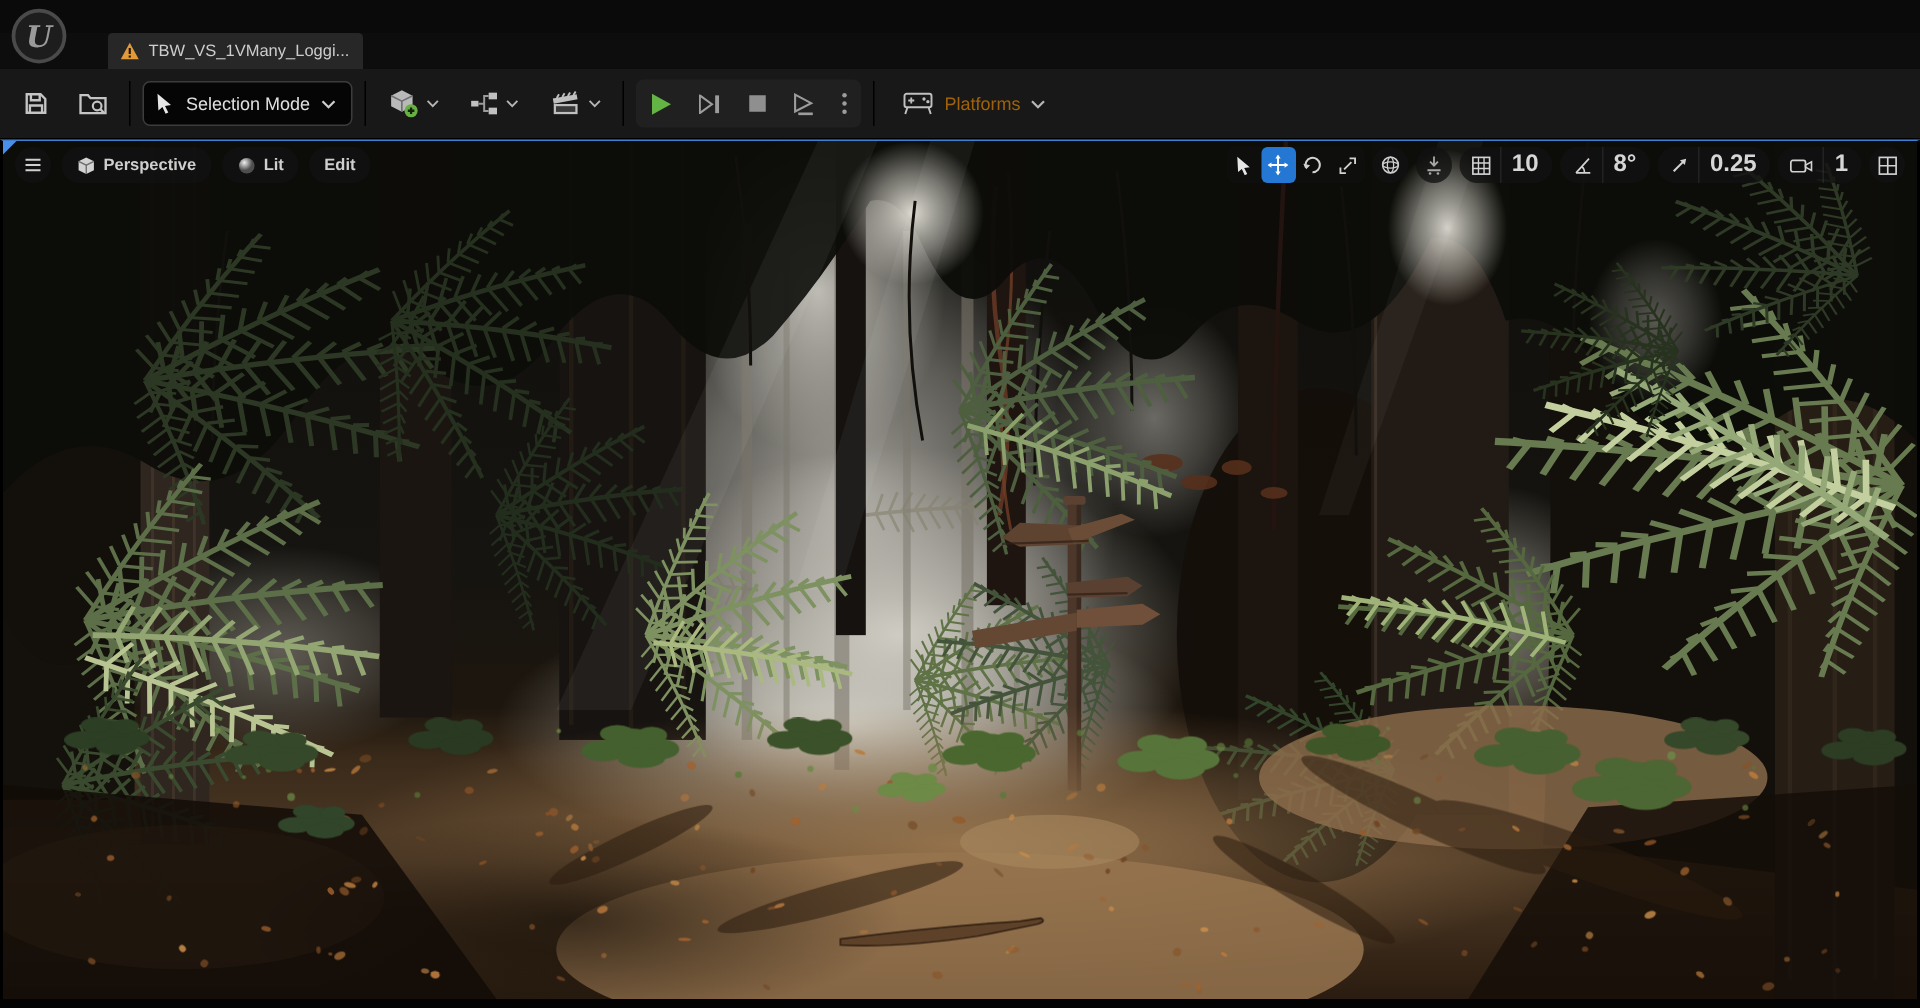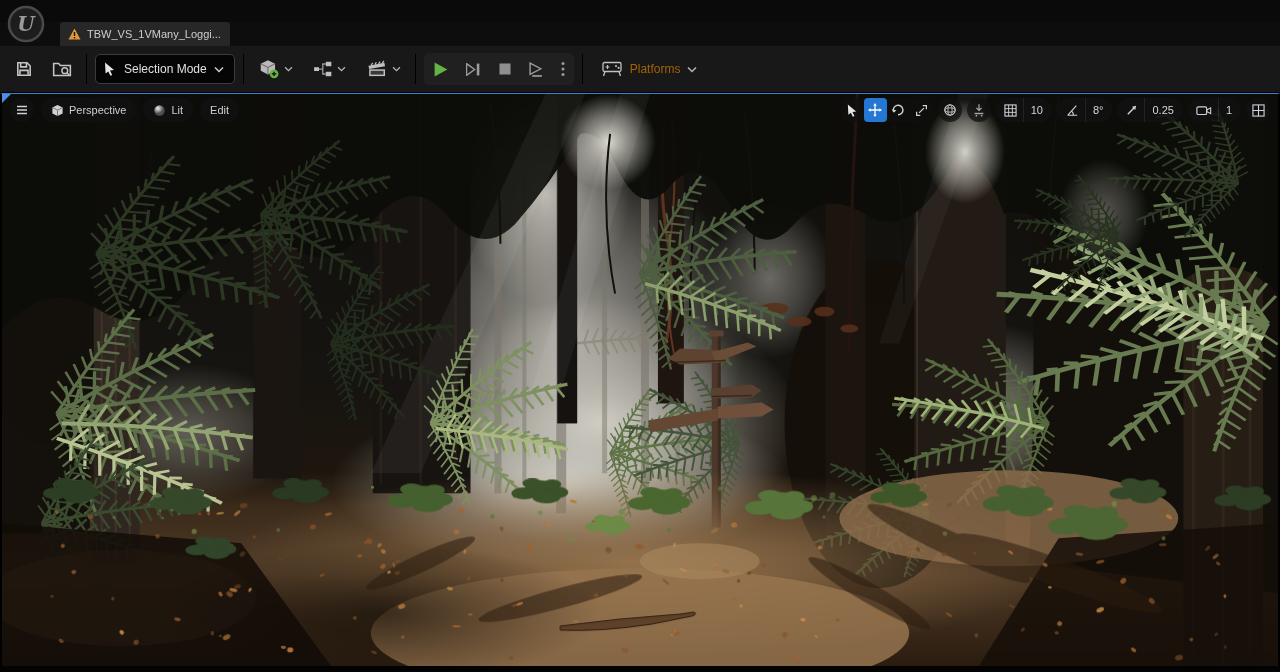--- a/index.html
+++ b/index.html
@@ -8,21 +8,21 @@
   .app { position:relative; width:1280px; height:672px; background:#0a0a0a; }
 
   
   .titlebar { position:relative; height:22px; background:#0a0a0a; }
   .logo { position:absolute; top:4px; left:6px; width:40px; height:40px; z-index:5; }
   .menus { position:absolute; left:56px; top:0; height:22px; display:flex; align-items:center; }
   .menu-item { color:#cfcfcf; font-size:12px; padding:0 12px; line-height:22px; cursor:default; }
 
   
   .tabrow { position:relative; height:24px; background:#0d0d0d; }
-  .tab { position:absolute; left:60px; top:0; width:170px; height:24px; background:#272727;
+  .tab { position:absolute; left:72px; top:0; width:170px; height:24px; background:#272727;
     border-radius:3px 3px 0 0; display:flex; align-items:center; gap:6px; padding:0 8px; }
   .tab-label { color:#cdcdcd; font-size:11px; white-space:nowrap; overflow:hidden; }
 
   
   .toolbar { position:relative; height:47px; background:#181818; border-bottom:1px solid #000;
     display:flex; align-items:center; }
   .tb-btn { display:flex; align-items:center; justify-content:center; height:32px; min-width:32px;
     border-radius:4px; cursor:default; }
   .tb-sep { width:1px; height:30px; background:#000; margin:0 8px; }
   .sel-mode { display:flex; align-items:center; gap:7px; height:30px; padding:0 10px 0 8px;
@@ -35,32 +35,32 @@
     color:#a16207; font-size:12px; }
 
   
   .viewport { position:relative; width:1280px; height:573px; background:#101010;
     border-top:1px solid #3f7fd2; border-left:2px solid #000; border-right:2px solid #000; overflow:hidden; }
   .scene { position:absolute; inset:0; width:100%; height:100%; display:block; }
   .vp-tri { position:absolute; top:0; left:0; width:0; height:0; z-index:6;
     border-top:9px solid #4a8fe8; border-right:9px solid transparent; }
   .vp-bar { position:absolute; top:4px; left:0; right:0; z-index:5; display:flex;
     justify-content:space-between; align-items:center; padding:0 8px; }
-  .vp-left, .vp-right { display:flex; align-items:center; gap:7px; }
+  .vp-left, .vp-right { display:flex; align-items:center; gap:7px;font-weight:bold; }
   .vp-right { gap:5px; }
   .pill { display:inline-flex; align-items:center; gap:5px; height:24px; padding:0 10px;
     background:rgba(18,18,18,.78); border-radius:12px; color:#cfcfcf; font-size:11px; }
   .round-btn { width:24px; height:24px; border-radius:50%; background:rgba(18,18,18,.78);
     display:flex; align-items:center; justify-content:center; }
   .tool-group { display:flex; align-items:center; height:24px; background:rgba(15,15,15,.7);
     border-radius:5px; overflow:hidden; }
   .tool-btn { width:23px; height:24px; display:flex; align-items:center; justify-content:center; }
   .tool-btn.active { background:#2478d4; border-radius:4px; }
   .snap-pill { display:inline-flex; align-items:center; height:24px; background:rgba(18,18,18,.78);
-    border-radius:12px; color:#d6d6d6; font-size:11px; }
+    border-radius:12px; color:#d6d6d6; font-size:16px; }
   .snap-pill .ic { padding:0 6px 0 8px; display:flex; align-items:center; }
   .snap-pill .val { padding:0 9px 0 7px; border-left:1px solid rgba(255,255,255,.08); line-height:24px; }
 
   .bottom-strip { height:6px; background:#030303; }
 
   svg.icon { display:block; }
 </style>
 </head>
 <body>
 

